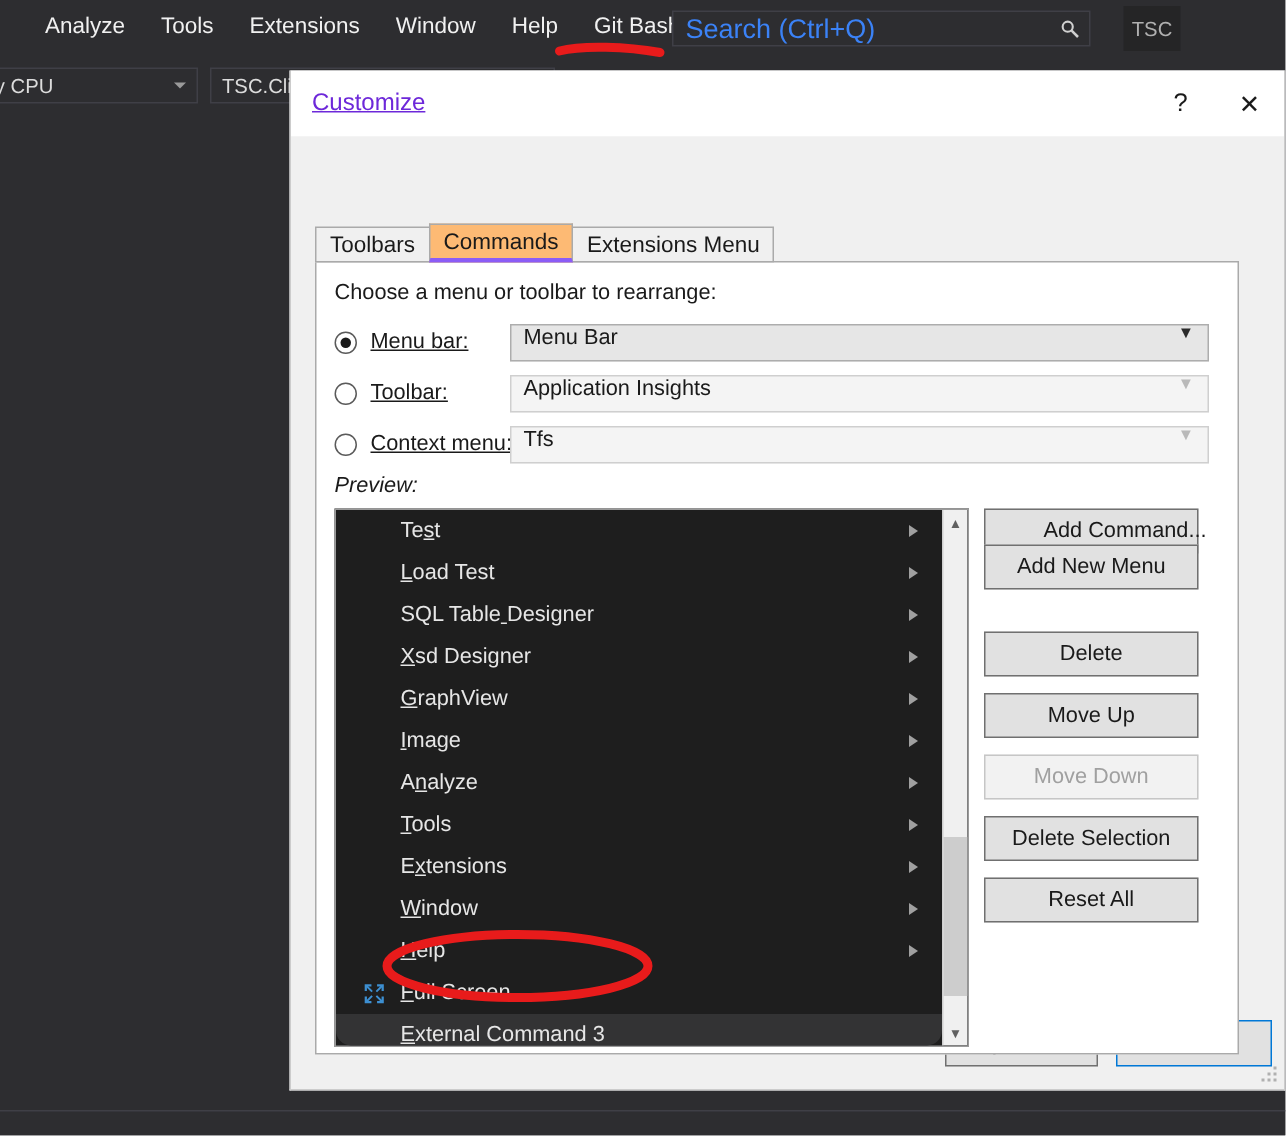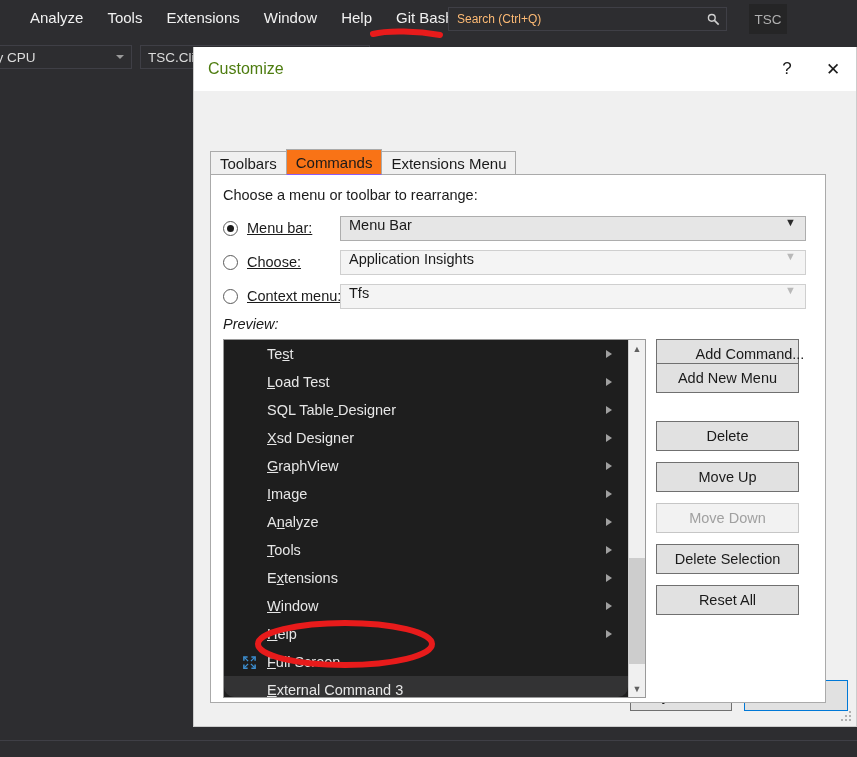--- a/index.html
+++ b/index.html
@@ -35,21 +35,21 @@
     cursor: default;
   }
   .vs-search {
     position: absolute; left: 448px; top: 7px;
     width: 279px; height: 24px;
     background: #2d2d30;
     border: 1px solid #3f3f46;
     display: flex; align-items: center;
   }
   .vs-search-text {
-    color: #fdba74; font-size: 12px;
+    color: #3b82f6; font-size: 18px;
     padding-left: 8px; flex: 1;
     white-space: nowrap;
   }
   .vs-search-icon {
     width: 26px; height: 22px;
     display: flex; align-items: center; justify-content: center;
   }
   .vs-tsc {
     position: absolute; left: 749px; top: 4px;
     width: 38px; height: 30px;
@@ -113,22 +113,23 @@
     box-shadow: 0 0 0 0 rgba(0,0,0,0);
     display: flex; flex-direction: column;
   }
   .dialog-titlebar {
     height: 44px;
     background: #ffffff;
     display: flex; align-items: center;
     flex: 0 0 auto;
   }
   .dialog-title {
-    font-size: 16px; color: #4d7c0f;
+    font-size: 16px; color: #6d28d9;
     padding-left: 14px;
+    text-decoration: underline;
   }
   .title-btns { margin-left: auto; display: flex; }
   .title-btn {
     width: 46px; height: 44px;
     display: flex; align-items: center; justify-content: center;
     color: #1a1a1a; font-size: 17px;
     cursor: default;
   }
 
   .dialog-body {
@@ -152,23 +153,23 @@
     color: #1a1a1a;
     background: #f0f0f0;
     border: 1px solid #aaaaaa;
     border-bottom: 1px solid #aaaaaa;
     display: flex; align-items: center;
     margin-right: -1px;
     cursor: default;
     white-space: nowrap;
   }
   .tab.active {
-    background: #f97316;
+    background: #fdba74;
     height: 26px;
-    border-bottom: 1px solid #8b5cf6;
+    border-bottom: 3px solid #8b5cf6;
     z-index: 4;
     position: relative;
     margin-top: 24px;
   }
 
   .tabpanel {
     position: absolute;
     left: 16px; top: 83px;
     width: 616px; height: 529px;
     background: #ffffff;
@@ -440,21 +441,21 @@
       <div class="tabpanel">
 
         <div class="panel-caption">Choose a menu or toolbar to rearrange:</div>
 
         <div class="radio-row" id="radio-row-0">
           <span class="radio checked"></span>
           <span class="radio-label">Menu bar:</span>
         </div>
         <div class="radio-row" id="radio-row-1">
           <span class="radio"></span>
-          <span class="radio-label">Choose:</span>
+          <span class="radio-label">Toolbar:</span>
         </div>
         <div class="radio-row" id="radio-row-2">
           <span class="radio"></span>
           <span class="radio-label">Context menu:</span>
         </div>
 
         <div class="combo" id="combo-menubar">
           <span class="combo-text">Menu Bar</span>
           <span class="combo-chev">▼</span>
         </div>

